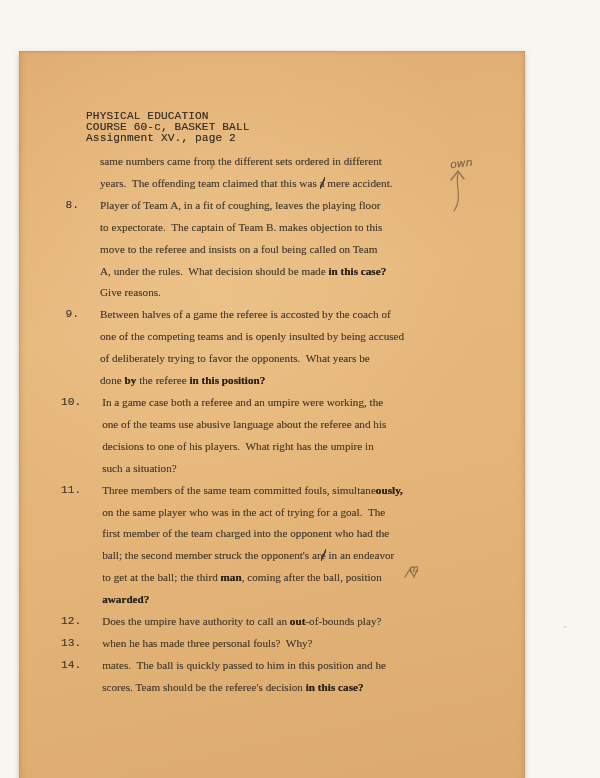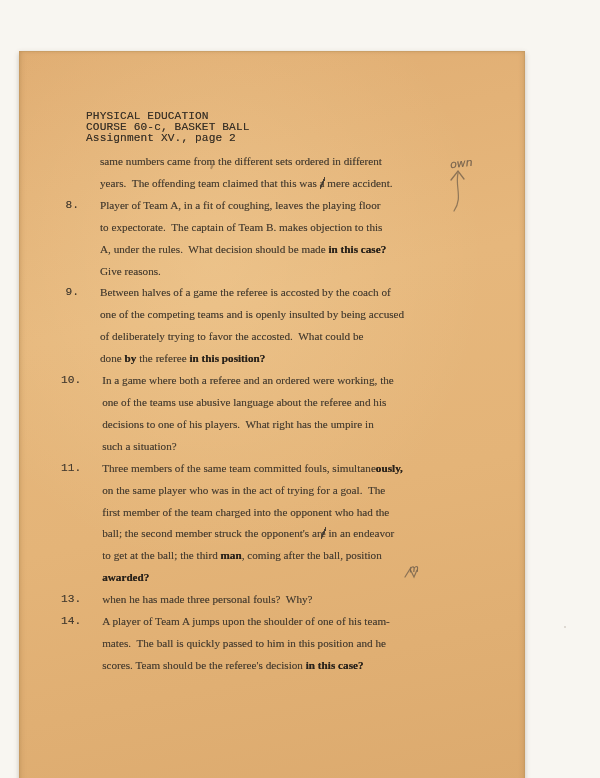--- a/index.html
+++ b/index.html
@@ -66,63 +66,69 @@
         <div class="lines">
           <div class="line"><span>same numbers came from the different sets ordered in different</span></div>
           <div class="line"><span>years.  The offending team claimed that this was </span><span class="struck">a</span><span> mere accident.</span></div>
         </div>
       </div>
       <div class="item">
         <span class="num">8.</span>
         <div class="lines">
           <div class="line"><span>Player of Team A, in a fit of coughing, leaves the playing floor</span></div>
           <div class="line"><span>to expectorate.  The captain of Team B. makes objection to this</span></div>
+          <div class="line"><span>move to the referee and insists on a foul being called on Team</span></div>
           <div class="line"><span>A, under the rules.  What decision should be made </span><span class="b">in this case?</span></div>
           <div class="line"><span>Give reasons.</span></div>
         </div>
       </div>
       <div class="item">
         <span class="num">9.</span>
         <div class="lines">
           <div class="line"><span>Between halves of a game the referee is accosted by the coach of</span></div>
           <div class="line"><span>one of the competing teams and is openly insulted by being accused</span></div>
-          <div class="line"><span>of deliberately trying to favor the accosted.  What could be</span></div>
+          <div class="line"><span>of deliberately trying to favor the opponents.  What years be</span></div>
           <div class="line"><span>done </span><span class="b">by</span><span> the referee </span><span class="b">in this position?</span></div>
         </div>
       </div>
       <div class="item">
         <span class="num">10.</span>
         <div class="lines">
-          <div class="line"><span>In a game where both a referee and an ordered were working, the</span></div>
+          <div class="line"><span>In a game case both a referee and an umpire were working, the</span></div>
           <div class="line"><span>one of the teams use abusive language about the referee and his</span></div>
           <div class="line"><span>decisions to one of his players.  What right has the umpire in</span></div>
           <div class="line"><span>such a situation?</span></div>
         </div>
       </div>
       <div class="item">
         <span class="num">11.</span>
         <div class="lines">
           <div class="line"><span>Three members of the same team committed fouls, simultane</span><span class="b">ously,</span></div>
           <div class="line"><span>on the same player who was in the act of trying for a goal.  The</span></div>
           <div class="line"><span>first member of the team charged into the opponent who had the</span></div>
           <div class="line"><span>ball; the second member struck the opponent's ar</span><span class="struck">e</span><span> in an endeavor</span></div>
           <div class="line"><span>to get at the ball; the third </span><span class="b">man</span><span>, coming after the ball, position</span></div>
           <div class="line"><span class="b">awarded?</span></div>
         </div>
       </div>
       <div class="item">
+        <span class="num">12.</span>
+        <div class="lines">
+          <div class="line"><span>Does the umpire have authority to call an </span><span class="b">out</span><span>-of-bounds play?</span></div>
+        </div>
+      </div>
+      <div class="item">
         <span class="num">13.</span>
         <div class="lines">
           <div class="line"><span>when he has made three personal fouls?  Why?</span></div>
         </div>
       </div>
       <div class="item">
         <span class="num">14.</span>
         <div class="lines">
-          <div class="line"><span>A player of Team A jumps upon the shoulder of one of his team-</span></div>
           <div class="line"><span>mates.  The ball is quickly passed to him in this position and he</span></div>
           <div class="line"><span>scores. Team should be the referee's decision </span><span class="b">in this case?</span></div>
         </div>
       </div>
     </div>
 
   <div id="annots">
       <div class="hw word" style="left: 431px; top: 106px;">own</div>
       <div class="hw letter" style="left: 390px; top: 512px;">m</div>
     </div>

